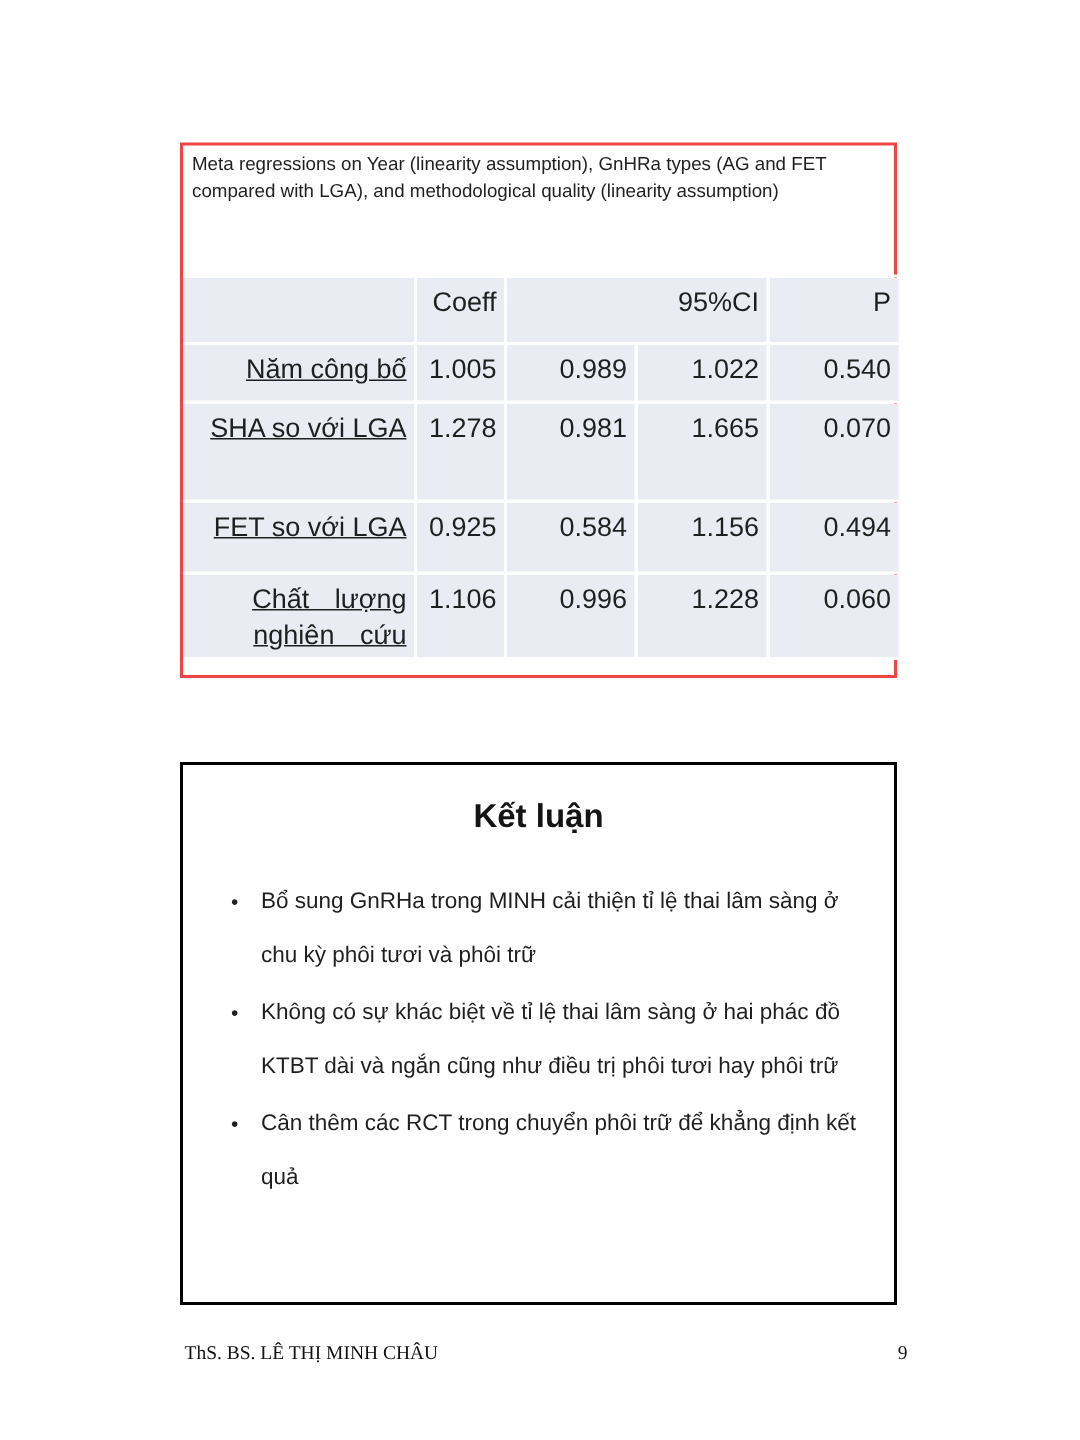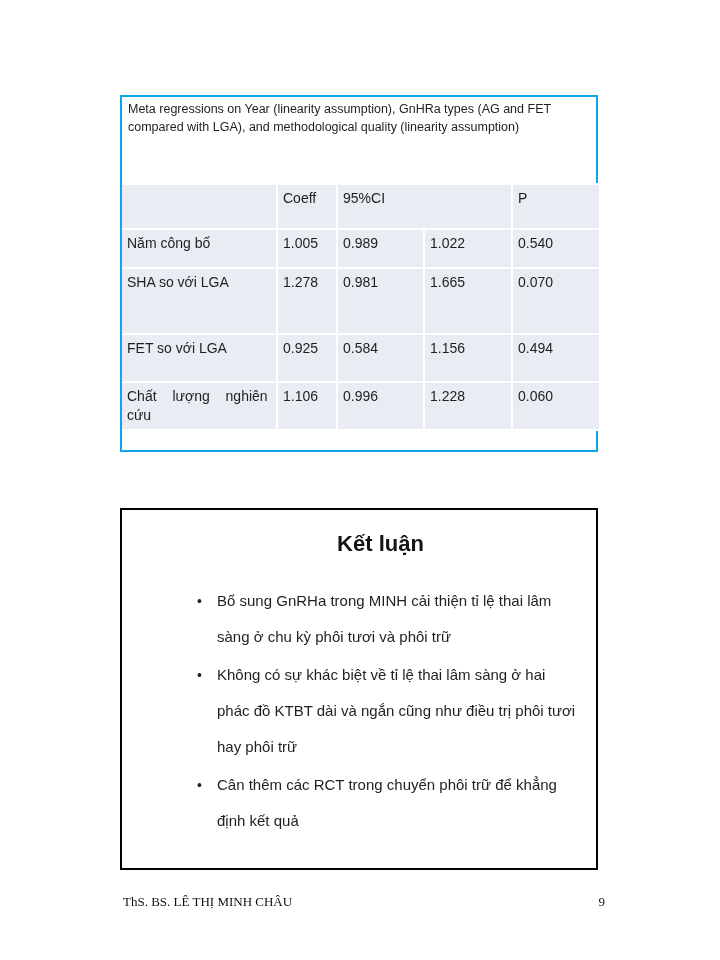--- a/index.html
+++ b/index.html
@@ -16,21 +16,21 @@
     overflow: hidden;
   }
 
   
   .slide1 {
     position: absolute;
     left: 120px;
     top: 95px;
     width: 478px;
     height: 357px;
-    border: 2px solid #0ea5e9;
+    border: 2px solid #ef4444;
     box-sizing: border-box;
     background: #fff;
   }
   .table-caption {
     padding: 3px 7px 0 6px;
     font-size: 12.5px;
     line-height: 1.46;
     color: #1f1f1f;
   }
   .meta-table {
@@ -39,31 +39,31 @@
     left: 0;
     width: 100%;
     border-collapse: collapse;
     table-layout: fixed;
   }
   .meta-table th,
   .meta-table td {
     background: #e9ecf3;
     border: 2px solid #ffffff;
     vertical-align: top;
-    text-align: left;
+    text-align: right;
     font-weight: normal;
-    font-size: 14px;
+    font-size: 18px;
     line-height: 1.35;
     padding: 4px 5px 2px 5px;
     color: #1f1f1f;
     overflow: hidden;
     margin-top: 36px;
   }
   .meta-table th:first-child,
-  .meta-table td:first-child { border-left: none; }
+  .meta-table td:first-child { border-left: none; text-decoration: underline; }
   .meta-table th:last-child,
   .meta-table td:last-child { border-right: none; }
   .meta-table thead tr { height: 45px; }
   .meta-table tbody tr:nth-child(1) { height: 39px; }
   .meta-table tbody tr:nth-child(2) { height: 66px; }
   .meta-table tbody tr:nth-child(3) { height: 48px; }
   .meta-table tbody tr:nth-child(4) { height: 48px; }
   .th-ci { text-align: center; }
   .cell-justify {
     text-align: justify;
@@ -73,21 +73,20 @@
   
   .slide2 {
     position: absolute;
     left: 120px;
     top: 508px;
     width: 478px;
     height: 362px;
     border: 2px solid #000;
     box-sizing: border-box;
     background: #fff;
-    padding-left: 43px;
   }
   .slide-title {
     margin: 21px 0 0 0;
     text-align: center;
     font-size: 22px;
     font-weight: bold;
     color: #141414;
     font-family: "Liberation Sans", sans-serif;
   }
   .bullet-list {

